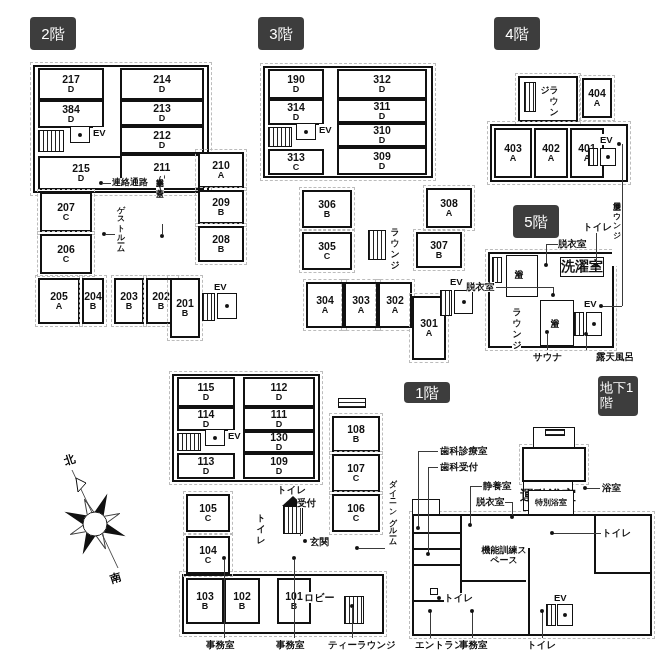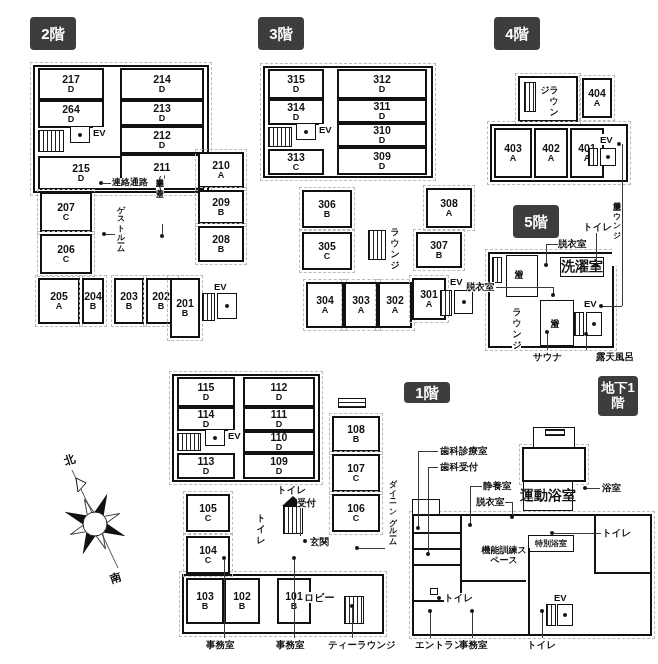--- a/index.html
+++ b/index.html
@@ -1,21 +1,21 @@
 <!DOCTYPE html>
 <html><head>
 <meta charset="utf-8">
 <style>
   *{margin:0;padding:0;box-sizing:border-box}
   html,body{background:#fff}
   body{font-family:"Liberation Sans","DejaVu Sans",sans-serif;color:#111}
   #canvas{position:relative;width:658px;height:664px;background:#fff;overflow:hidden}
-  .badge{position:absolute;background:#3d3d3d;color:#fff;font-weight:bold;font-size:15px;
+  .badge{position:absolute;background:#3d3d3d;color:#fff;font-weight:normal;font-size:15px;
          display:flex;align-items:center;justify-content:center;border-radius:4px;
-         text-align:center;line-height:1.15;z-index:6}
+         text-align:left;line-height:1.15;z-index:6}
   .badge.wrap{font-size:13px;word-break:break-all;padding:2px}
   .outline{position:absolute;border:2.5px solid #111;background:#fff;z-index:1;
            outline:1px dashed #bcbcbc;outline-offset:2px}
   .room{position:absolute;border:2px solid #111;background:#fff;display:flex;flex-direction:column;
         align-items:center;justify-content:center;text-align:center;font-weight:bold;line-height:1.05;z-index:2}
   .room.edge{outline:1px dashed #bcbcbc;outline-offset:2px}
   .room .no{font-size:10.5px}
   .room .tp{font-size:9px}
   .box{position:absolute;border:1.5px solid #111;background:#fff;z-index:2;
        display:flex;align-items:center;justify-content:center;font-weight:bold}
@@ -41,21 +41,21 @@
 
 <div id="canvas">
 
   <div class="badge" style="left:30px;top:17px;width:46px;height:33px">2階</div>
   <div class="outline" style="left:33px;top:65px;width:176px;height:128px"></div>
   <div class="room" style="left:38px;top:68px;width:66px;height:32px">
       <span class="no">217</span>
       <span class="tp">D</span>
     </div>
   <div class="room" style="left:38px;top:100px;width:66px;height:28px">
-      <span class="no">264</span>
+      <span class="no">384</span>
       <span class="tp">D</span>
     </div>
   <div class="stair" style="left:38px;top:130px;width:26px;height:22px"></div>
   <div class="box" style="left:70px;top:126px;width:20px;height:17px">
       <span class="evdot"></span>
     </div>
   <div class="evlbl" style="left:93px;top:127px">EV</div>
   <div class="room" style="left:38px;top:156px;width:86px;height:34px">
       <span class="no">215</span>
       <span class="tp">D</span>
@@ -127,21 +127,21 @@
     </div>
   <div class="evlbl" style="left:214px;top:281px">EV</div>
   <div class="stair" style="left:202px;top:293px;width:13px;height:28px"></div>
   <div class="box" style="left:217px;top:293px;width:20px;height:26px">
       <span class="evdot"></span>
     </div>
 
   <div class="badge" style="left:258px;top:17px;width:46px;height:33px">3階</div>
   <div class="outline" style="left:263px;top:66px;width:170px;height:112px"></div>
   <div class="room" style="left:268px;top:69px;width:56px;height:30px">
-      <span class="no">315</span>
+      <span class="no">190</span>
       <span class="tp">D</span>
     </div>
   <div class="room" style="left:268px;top:99px;width:56px;height:26px">
       <span class="no">314</span>
       <span class="tp">D</span>
     </div>
   <div class="stair" style="left:268px;top:127px;width:24px;height:20px"></div>
   <div class="box" style="left:296px;top:123px;width:20px;height:17px">
       <span class="evdot"></span>
     </div>
@@ -189,21 +189,21 @@
       <span class="tp">A</span>
     </div>
   <div class="room edge" style="left:344px;top:282px;width:34px;height:46px">
       <span class="no">303</span>
       <span class="tp">A</span>
     </div>
   <div class="room edge" style="left:378px;top:282px;width:34px;height:46px">
       <span class="no">302</span>
       <span class="tp">A</span>
     </div>
-  <div class="room edge" style="left:412px;top:278px;width:34px;height:42px">
+  <div class="room edge" style="left:412px;top:296px;width:34px;height:64px">
       <span class="no">301</span>
       <span class="tp">A</span>
     </div>
   <div class="evlbl" style="left:450px;top:276px">EV</div>
   <div class="stair" style="left:440px;top:290px;width:12px;height:26px"></div>
   <div class="box" style="left:454px;top:290px;width:19px;height:24px">
       <span class="evdot"></span>
     </div>
 
   <div class="badge" style="left:494px;top:17px;width:46px;height:33px">4階</div>
@@ -303,21 +303,21 @@
     </div>
   <div class="room" style="left:243px;top:377px;width:72px;height:30px">
       <span class="no">112</span>
       <span class="tp">D</span>
     </div>
   <div class="room" style="left:243px;top:407px;width:72px;height:24px">
       <span class="no">111</span>
       <span class="tp">D</span>
     </div>
   <div class="room" style="left:243px;top:431px;width:72px;height:22px">
-      <span class="no">110</span>
+      <span class="no">130</span>
       <span class="tp">D</span>
     </div>
   <div class="room" style="left:243px;top:453px;width:72px;height:26px">
       <span class="no">109</span>
       <span class="tp">D</span>
     </div>
   <div class="stair h" style="left:338px;top:398px;width:28px;height:10px"></div>
   <div class="room edge" style="left:332px;top:416px;width:48px;height:36px">
       <span class="no">108</span>
       <span class="tp">B</span>
@@ -379,21 +379,21 @@
   <div class="stair h" style="left:545px;top:429px;width:20px;height:7px"></div>
   <div class="outline" style="left:522px;top:447px;width:64px;height:35px"></div>
   <div class="box" style="left:523px;top:481px;width:50px;height:30px">
       <span class="bx-lbl">運動浴室</span>
     </div>
   <div class="lbl" style="left:602px;top:483px">浴室</div>
   <div class="line" style="left:586px;top:488px;width:14px;height:1px"></div>
   <div class="dot" style="left:583px;top:486px"></div>
   <div class="outline" style="left:412px;top:514px;width:240px;height:122px"></div>
   <div class="box" style="left:412px;top:499px;width:28px;height:16px"></div>
-  <div class="box" style="left:528px;top:535px;width:46px;height:17px">
+  <div class="box" style="left:528px;top:490px;width:46px;height:25px">
       <span class="bx-lbl" style="font-size:8px">特別浴室</span>
     </div>
   <div class="lbl" style="left:602px;top:528px">トイレ</div>
   <div class="line" style="left:553px;top:533px;width:48px;height:1px"></div>
   <div class="dot" style="left:550px;top:531px"></div>
   <div class="lbl" style="left:476px;top:497px">脱衣室</div>
   <div class="line" style="left:504px;top:502px;width:9px;height:1px"></div>
   <div class="line" style="left:512px;top:502px;width:1px;height:14px"></div>
   <div class="dot" style="left:510px;top:515px"></div>
   <div class="lbl" style="left:483px;top:481px">静養室</div>

